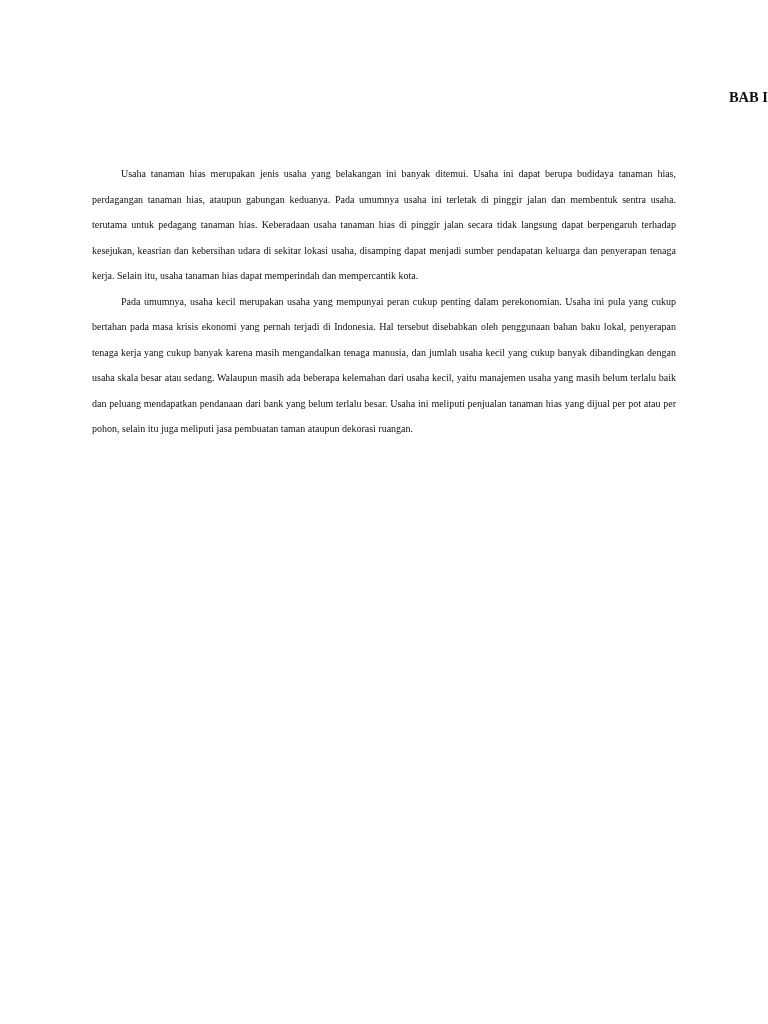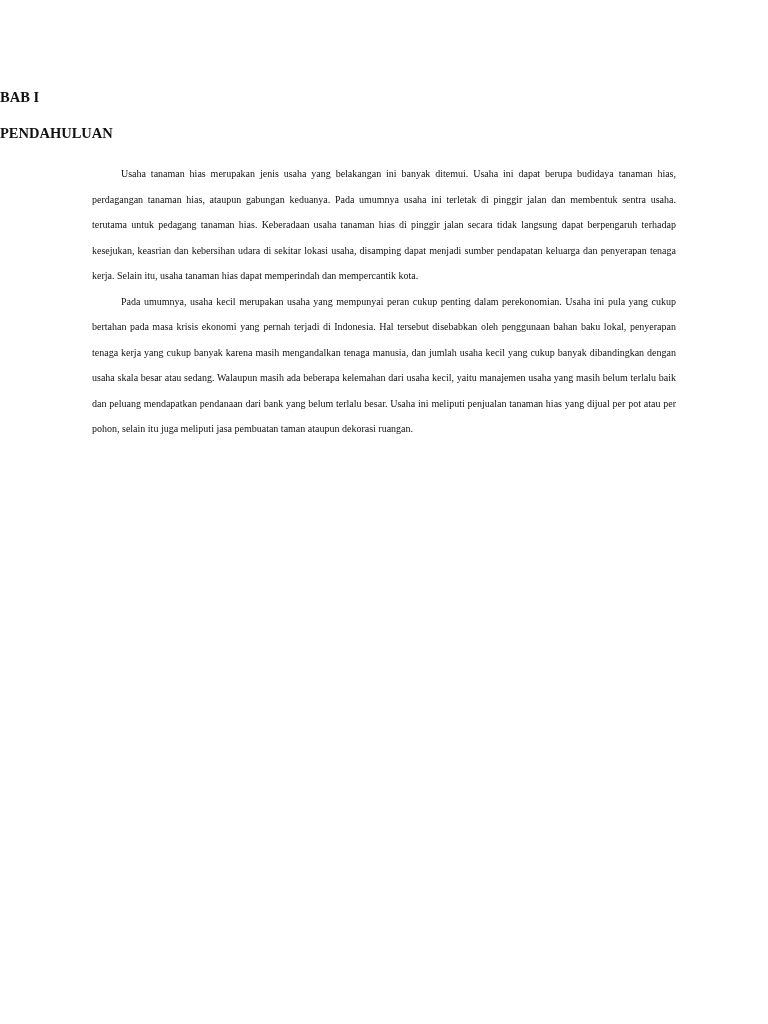--- a/index.html
+++ b/index.html
@@ -19,21 +19,21 @@
     position: absolute;
     left: 0; top: 0;
     width: 768px;
     height: 1024px;
     background: #ffffff;
   }
   .heading {
     position: absolute;
     left: 0;
     width: 768px;
-    text-align: left;
+    text-align: right;
     font-weight: bold;
     font-size: 14.5px;
     line-height: 18px;
     margin: 0;
   }
   .h-bab { top: 88px; }
   .h-pend { top: 124px; }
   .body-text {
     position: absolute;
     left: 92px;
@@ -46,18 +46,17 @@
     line-height: 25.5px;
     text-align: justify;
     text-indent: 29px;
   }
 </style>
 </head>
 <body>
 
 <div class="page">
   <h1 class="heading h-bab">BAB I</h1>
-  <h2 class="heading h-pend">PENDAHULUAN</h2>
   <div class="body-text">
     <p class="para">Usaha tanaman hias merupakan jenis usaha yang belakangan ini banyak ditemui. Usaha ini dapat berupa budidaya tanaman hias, perdagangan tanaman hias, ataupun gabungan keduanya. Pada umumnya usaha ini terletak di pinggir jalan dan membentuk sentra usaha. terutama untuk pedagang tanaman hias. Keberadaan usaha tanaman hias di pinggir jalan secara tidak langsung dapat berpengaruh terhadap kesejukan, keasrian dan kebersihan udara di sekitar lokasi usaha, disamping dapat menjadi sumber pendapatan keluarga dan penyerapan tenaga kerja. Selain itu, usaha tanaman hias dapat memperindah dan mempercantik kota.</p>
     <p class="para">Pada umumnya, usaha kecil merupakan usaha yang mempunyai peran cukup penting dalam perekonomian. Usaha ini pula yang cukup bertahan pada masa krisis ekonomi yang pernah terjadi di Indonesia. Hal tersebut disebabkan oleh penggunaan bahan baku lokal, penyerapan tenaga kerja yang cukup banyak karena masih mengandalkan tenaga manusia, dan jumlah usaha kecil yang cukup banyak dibandingkan dengan usaha skala besar atau sedang. Walaupun masih ada beberapa kelemahan dari usaha kecil, yaitu manajemen usaha yang masih belum terlalu baik dan peluang mendapatkan pendanaan dari bank yang belum terlalu besar. Usaha ini meliputi penjualan tanaman hias yang dijual per pot atau per pohon, selain itu juga meliputi jasa pembuatan taman ataupun dekorasi ruangan.</p>
   </div>
 </div>
 
 </body></html>

